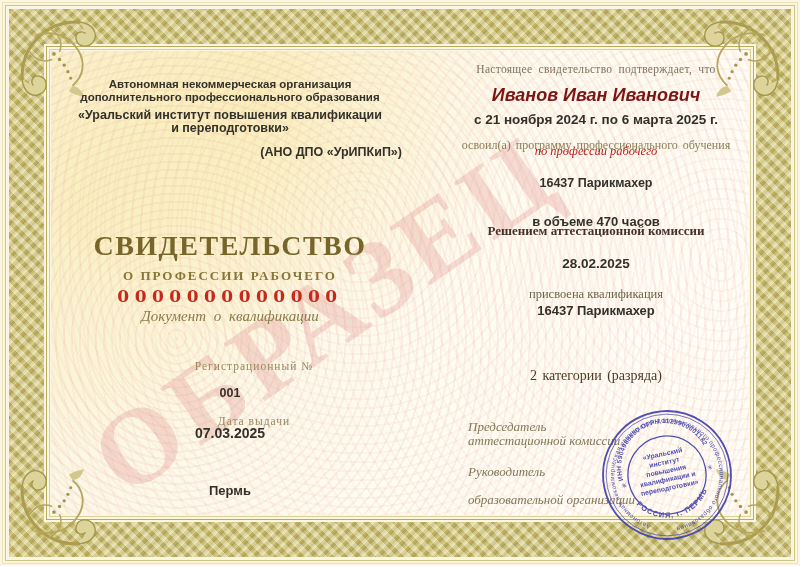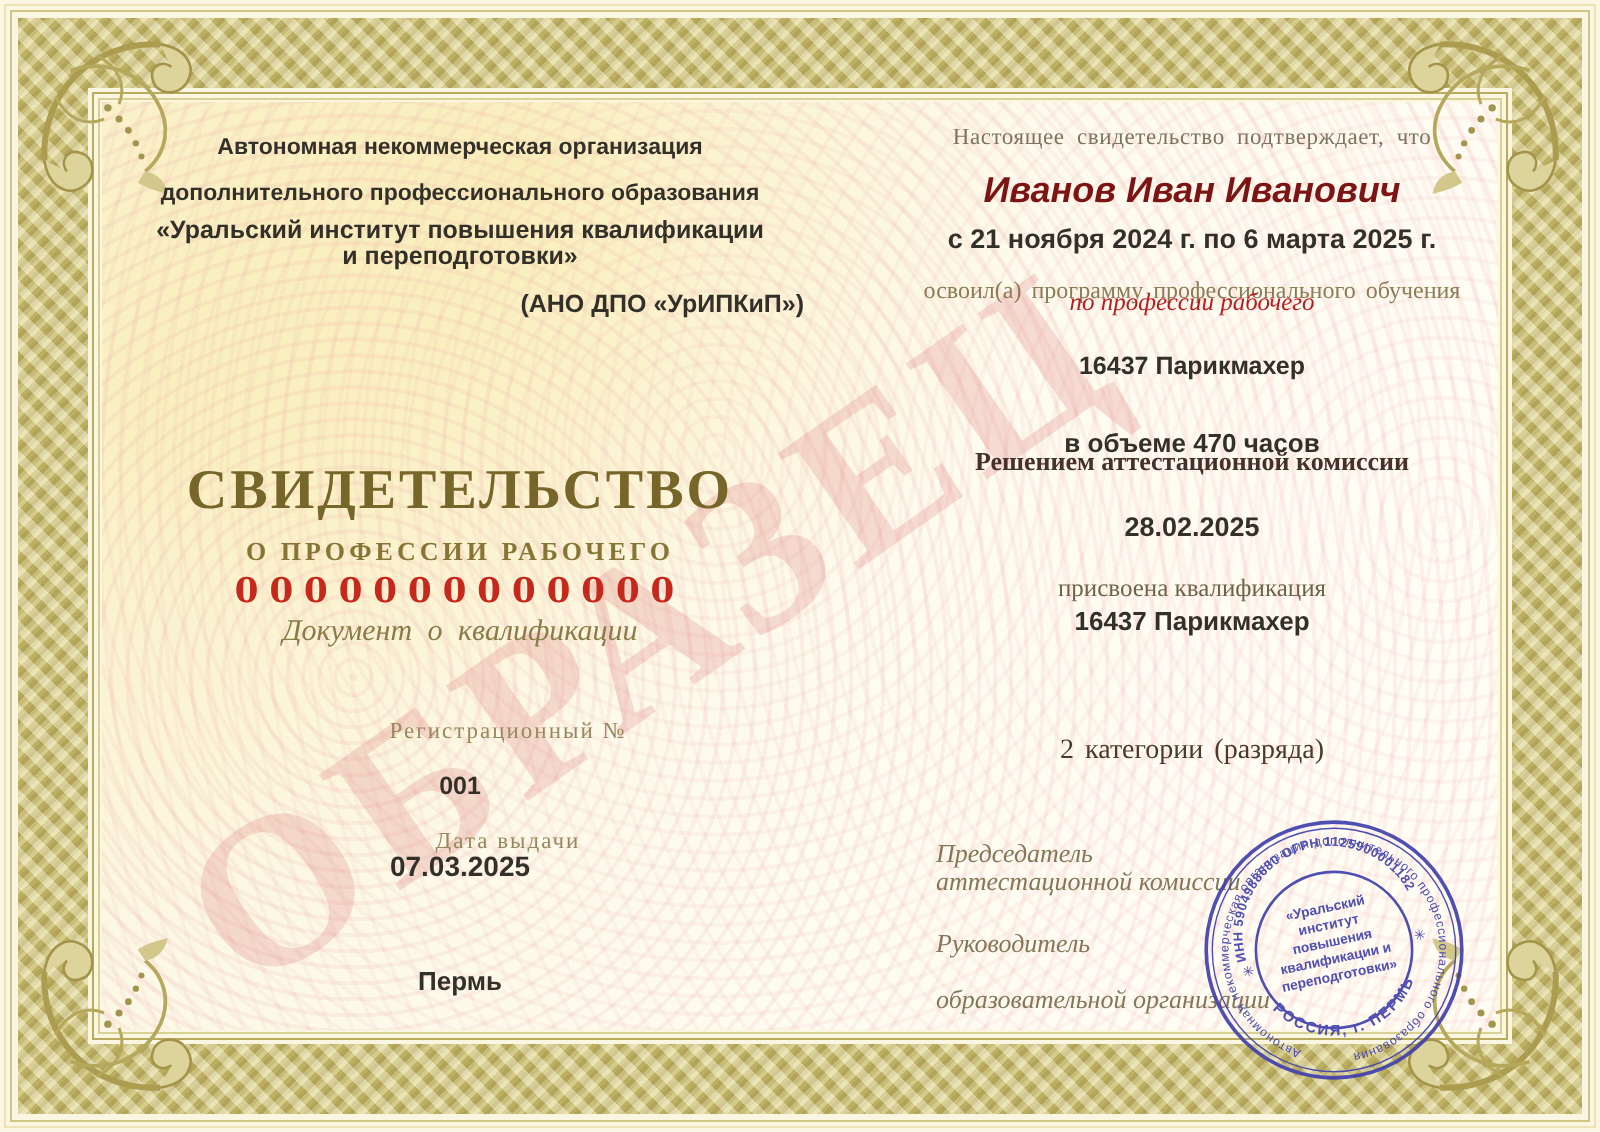--- a/index.html
+++ b/index.html
@@ -42,21 +42,21 @@
 
   
   .t{position:absolute;white-space:nowrap;z-index:3;}
   .lcol{left:58px;width:344px;text-align:center;}
   .rcol{left:420px;width:352px;text-align:center;}
   .sansb{font-family:"Liberation Sans",sans-serif;font-weight:bold;color:#33302a;}
   .serif{font-family:"Liberation Serif",serif;}
   .olive{color:#8a7c55;}
   .label{font-family:"Liberation Serif",serif;font-weight:400;color:#96895e;letter-spacing:1px;padding-left:24px;}
 
-  .org1{top:68px;font-size:11.5px;}
+  .org1{top:78px;font-size:11.5px;}
   .org2{top:91px;font-size:11.5px;}
   .orgn1{top:108px;font-size:12.5px;}
   .orgn2{top:121px;font-size:12.5px;}
   .orgabbr{top:145px;font-size:12.5px;text-align:right;}
 
   .title{top:230px;font-size:28px;font-weight:bold;color:#77662a;letter-spacing:1.5px;}
   .subtitle{top:268px;font-size:13px;font-weight:600;color:#877536;letter-spacing:2px;}
   .serial{top:286px;font-family:"DejaVu Serif",serif;font-size:17px;font-weight:bold;color:#c6281c;letter-spacing:5.5px;}
   .doctype{top:308px;font-size:15px;font-style:italic;color:#8a7b48;word-spacing:4px;}
 

